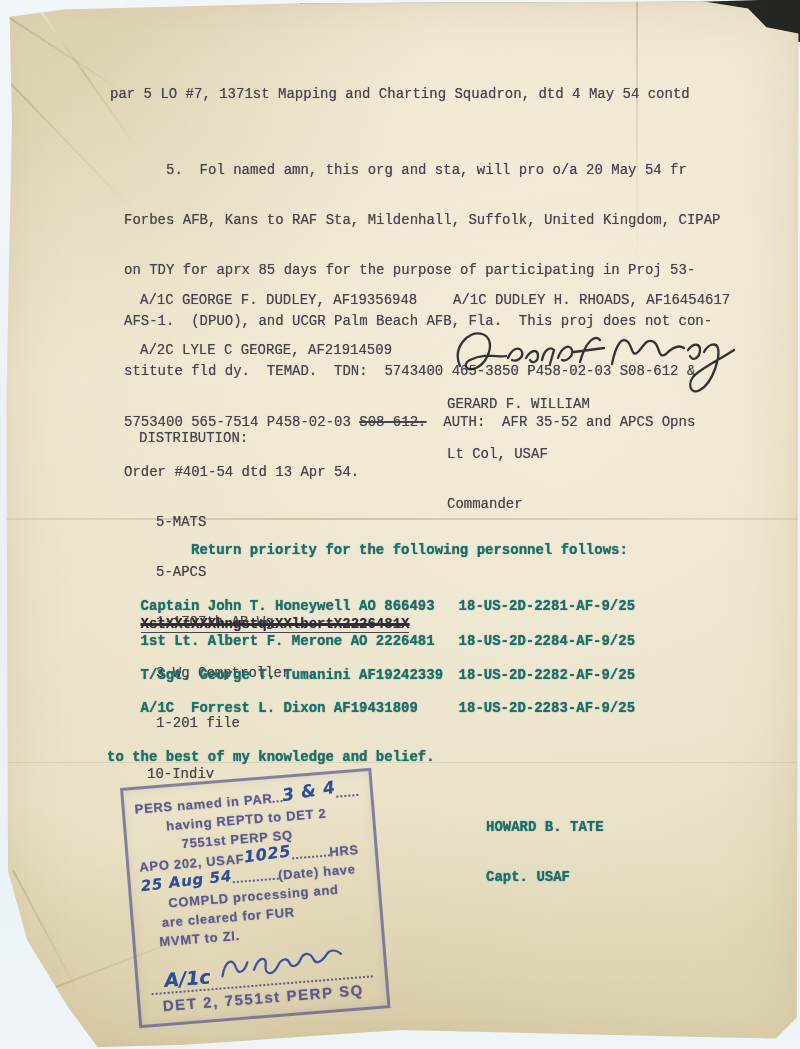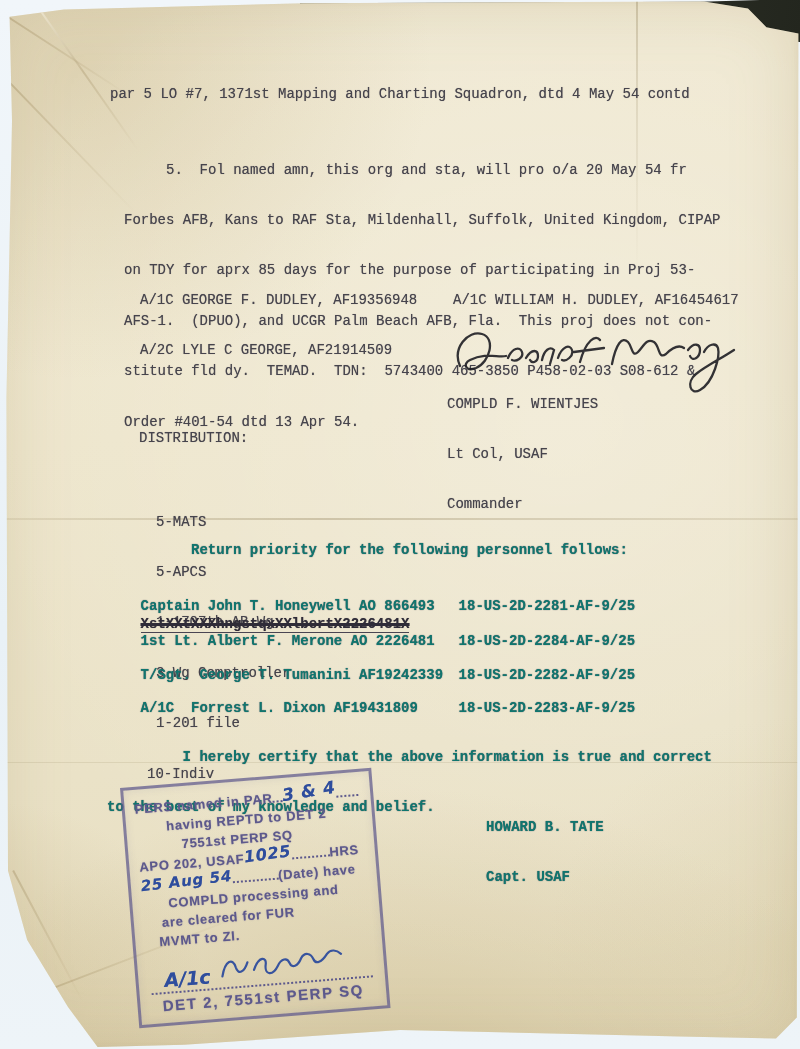--- a/index.html
+++ b/index.html
@@ -113,42 +113,43 @@
 <div class="content">
 
   <div class="t" style="left:100px;top:86px;">par 5 LO #7, 1371st Mapping and Charting Squadron, dtd 4 May 54 contd</div>
 
   <div class="t" style="left:114px;top:128px;">
     <div>     5.  Fol named amn, this org and sta, will pro o/a 20 May 54 fr</div>
     <div>Forbes AFB, Kans to RAF Sta, Mildenhall, Suffolk, United Kingdom, CIPAP</div>
     <div>on TDY for aprx 85 days for the purpose of participating in Proj 53-</div>
     <div>AFS-1.  (DPUO), and UCGR Palm Beach AFB, Fla.  This proj does not con-</div>
     <div>stitute fld dy.  TEMAD.  TDN:  5743400 465-3850 P458-02-03 S08-612 &amp;</div>
+    <div><span>5753400 565-7514 P458-02-03 </span><span class="strike-seg">S08-612.</span><span>  AUTH:  AFR 35-52 and APCS Opns</span></div>
     <div>Order #401-54 dtd 13 Apr 54.</div>
   </div>
 
   <div class="t" style="left:130px;top:258px;">
-    <div><span class="colL">A/1C GEORGE F. DUDLEY, AF19356948</span><span>A/1C WILLIAM H. DUDLEY, AF16454617</span></div>
+    <div><span class="colL">A/1C GEORGE F. DUDLEY, AF19356948</span><span>A/1C DUDLEY H. RHOADS, AF16454617</span></div>
     <div>A/2C LYLE C GEORGE, AF21914509</div>
   </div>
 
   <svg class="sig-main" width="290" height="78" viewBox="0 0 290 78" role="img" aria-label="Gerard F. Wientjes">
     <path d="M14,48 C6,30 22,12 36,16 C50,20 44,44 30,50 C20,54 16,46 24,42 C40,34 52,40 60,38
              M62,40 C66,30 74,28 76,34 C78,40 70,44 66,42
              M80,40 C86,30 92,32 92,38 C92,44 86,46 84,42
              M96,42 C98,32 104,28 108,32 L104,46
              M112,40 C116,28 124,26 126,32 C128,38 120,44 116,42"></path>
     <path d="M134,44 C140,22 150,16 154,22 M128,34 L158,30"></path>
     <path d="M166,46 C170,26 176,18 182,24 C186,28 186,40 192,34 C198,28 200,20 208,24 C214,28 212,42 220,36 C226,30 232,26 238,30
              M242,32 C248,24 254,26 254,32 C254,40 246,44 244,38
              M258,34 C262,26 270,24 272,30 C274,38 268,64 254,72 C244,78 240,64 250,56 C260,48 276,40 288,32"></path>
   </svg>
 
   <div class="t" style="left:437px;top:362px;">
-    <div>COMPLD F. WIENTJES</div>
+    <div>GERARD F. WILLIAM</div>
     <div>Lt Col, USAF</div>
     <div>Commander</div>
   </div>
 
   <div class="t" style="left:129px;top:396px;">
     <div>DISTRIBUTION:</div>
     <ul class="dist-items">
       <li>5-MATS</li>
       <li>5-APCS</li>
       <li>1-1707th AB Wg</li>
@@ -170,21 +171,20 @@
     <span class="nm">1st Lt. Albert F. Merone AO 2226481</span><span>18-US-2D-2284-AF-9/25</span>
   </div>
   <div class="t carbon" style="left:97px;top:650px;">
     <span class="nm">T/Sgt. George T. Tumanini AF19242339</span><span>18-US-2D-2282-AF-9/25</span>
   </div>
   <div class="t carbon" style="left:97px;top:683px;">
     <span class="nm">A/1C  Forrest L. Dixon AF19431809</span><span>18-US-2D-2283-AF-9/25</span>
   </div>
 
   <div class="t carbon" style="left:97px;top:715px;">
-    <div>         I hereby certify that the above information is true and correct</div>
     <div>to the best of my knowledge and belief.</div>
   </div>
 
   <div class="t carbon" style="left:476px;top:785px;">
     <div>HOWARD B. TATE</div>
     <div>Capt. USAF</div>
   </div>
 
   <div class="stamp">
     <div class="stamp-box">

